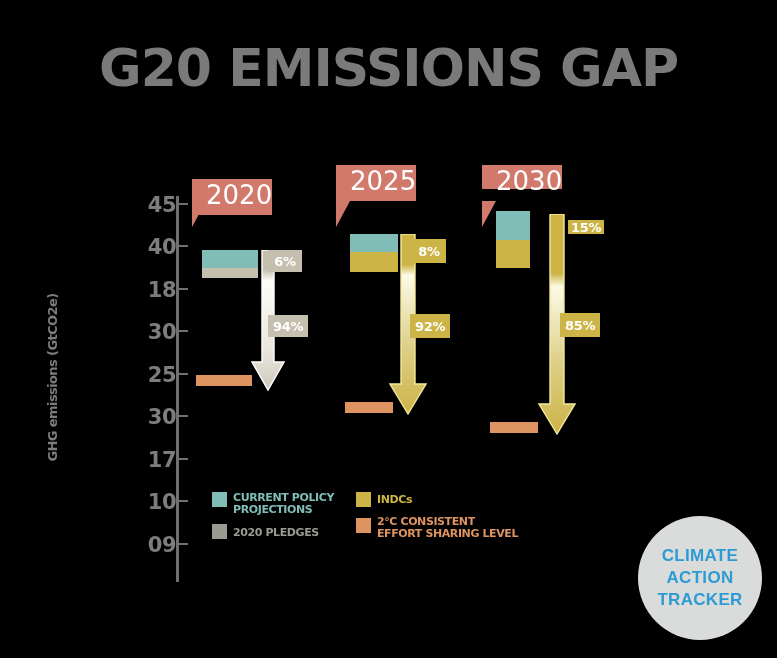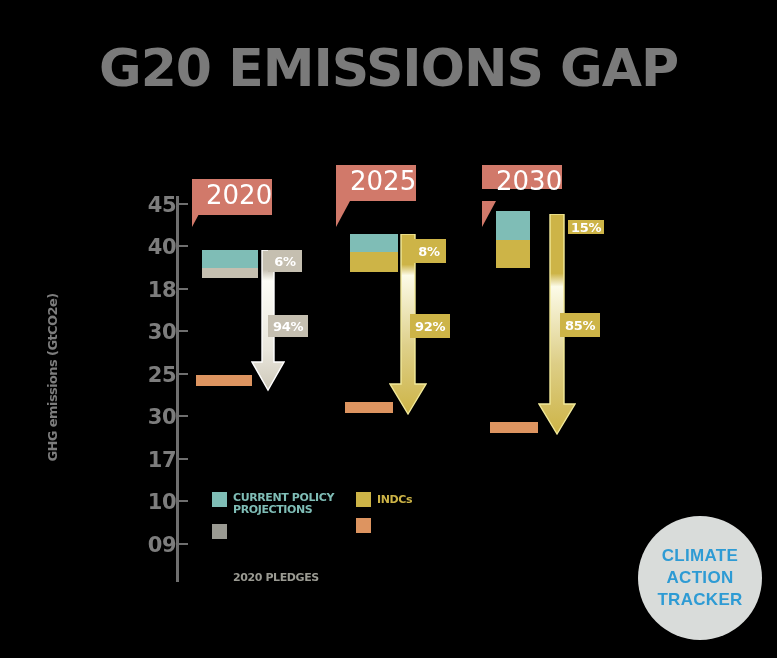--- a/index.html
+++ b/index.html
@@ -135,21 +135,21 @@
   .legend-text {
     position: absolute;
     font-family: "DejaVu Sans", sans-serif;
     font-weight: bold;
     font-size: 11px;
     letter-spacing: -0.4px;
     line-height: 12px;
     white-space: pre-line;
   }
   .lt-teal   { color: #7fbdb6; }
-  .lt-gray   { color: #9a9a92; margin-top: 45px; }
+  .lt-gray   { color: #9a9a92; }
   .lt-gold   { color: #cdb447; }
   .lt-orange { color: #dd9460; }
 
   
   #logo {
     position: absolute;
     left: 638px; top: 516px;
     width: 124px; height: 124px;
     border-radius: 62px;
     background: #d9dcda;
@@ -305,20 +305,22 @@
   <div class="legend-text lt-teal" style="left:233px; top:492px;">CURRENT POLICY
 PROJECTIONS</div>
 
   <div class="legend-swatch" style="left:212px; top:524px; background:#9a9a92;"></div>
   <div class="legend-text lt-gray" style="left:233px; top:527px;">2020 PLEDGES</div>
 
   <div class="legend-swatch" style="left:356px; top:492px; background:#cdb447;"></div>
   <div class="legend-text lt-gold" style="left:377px; top:494px;">INDCs</div>
 
   <div class="legend-swatch" style="left:356px; top:518px; background:#dd9460;"></div>
+  <div class="legend-text lt-orange" style="left:377px; top:516px;">2°C CONSISTENT
+EFFORT SHARING LEVEL</div>
 
   <div id="logo">
     <span>CLIMATE</span>
     <span>ACTION</span>
     <span>TRACKER</span>
   </div>
 
 </div>
 
 </body></html>

